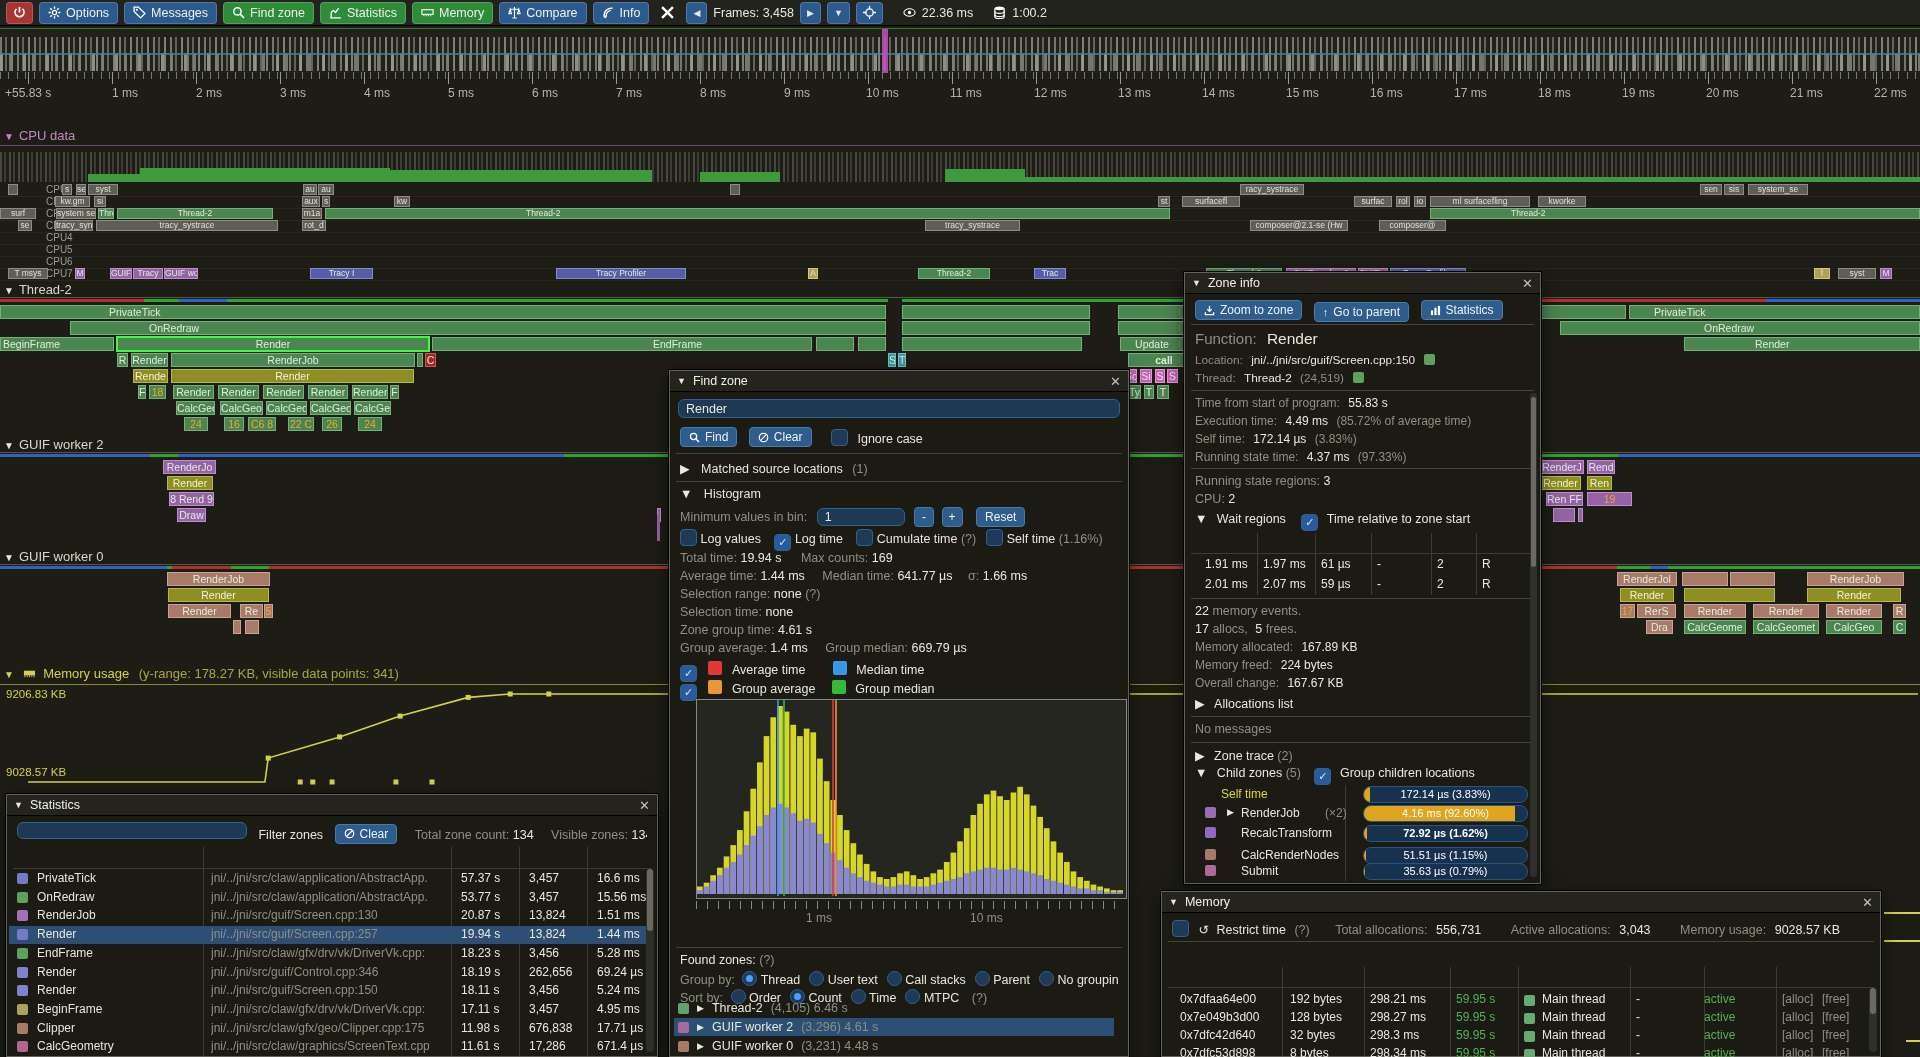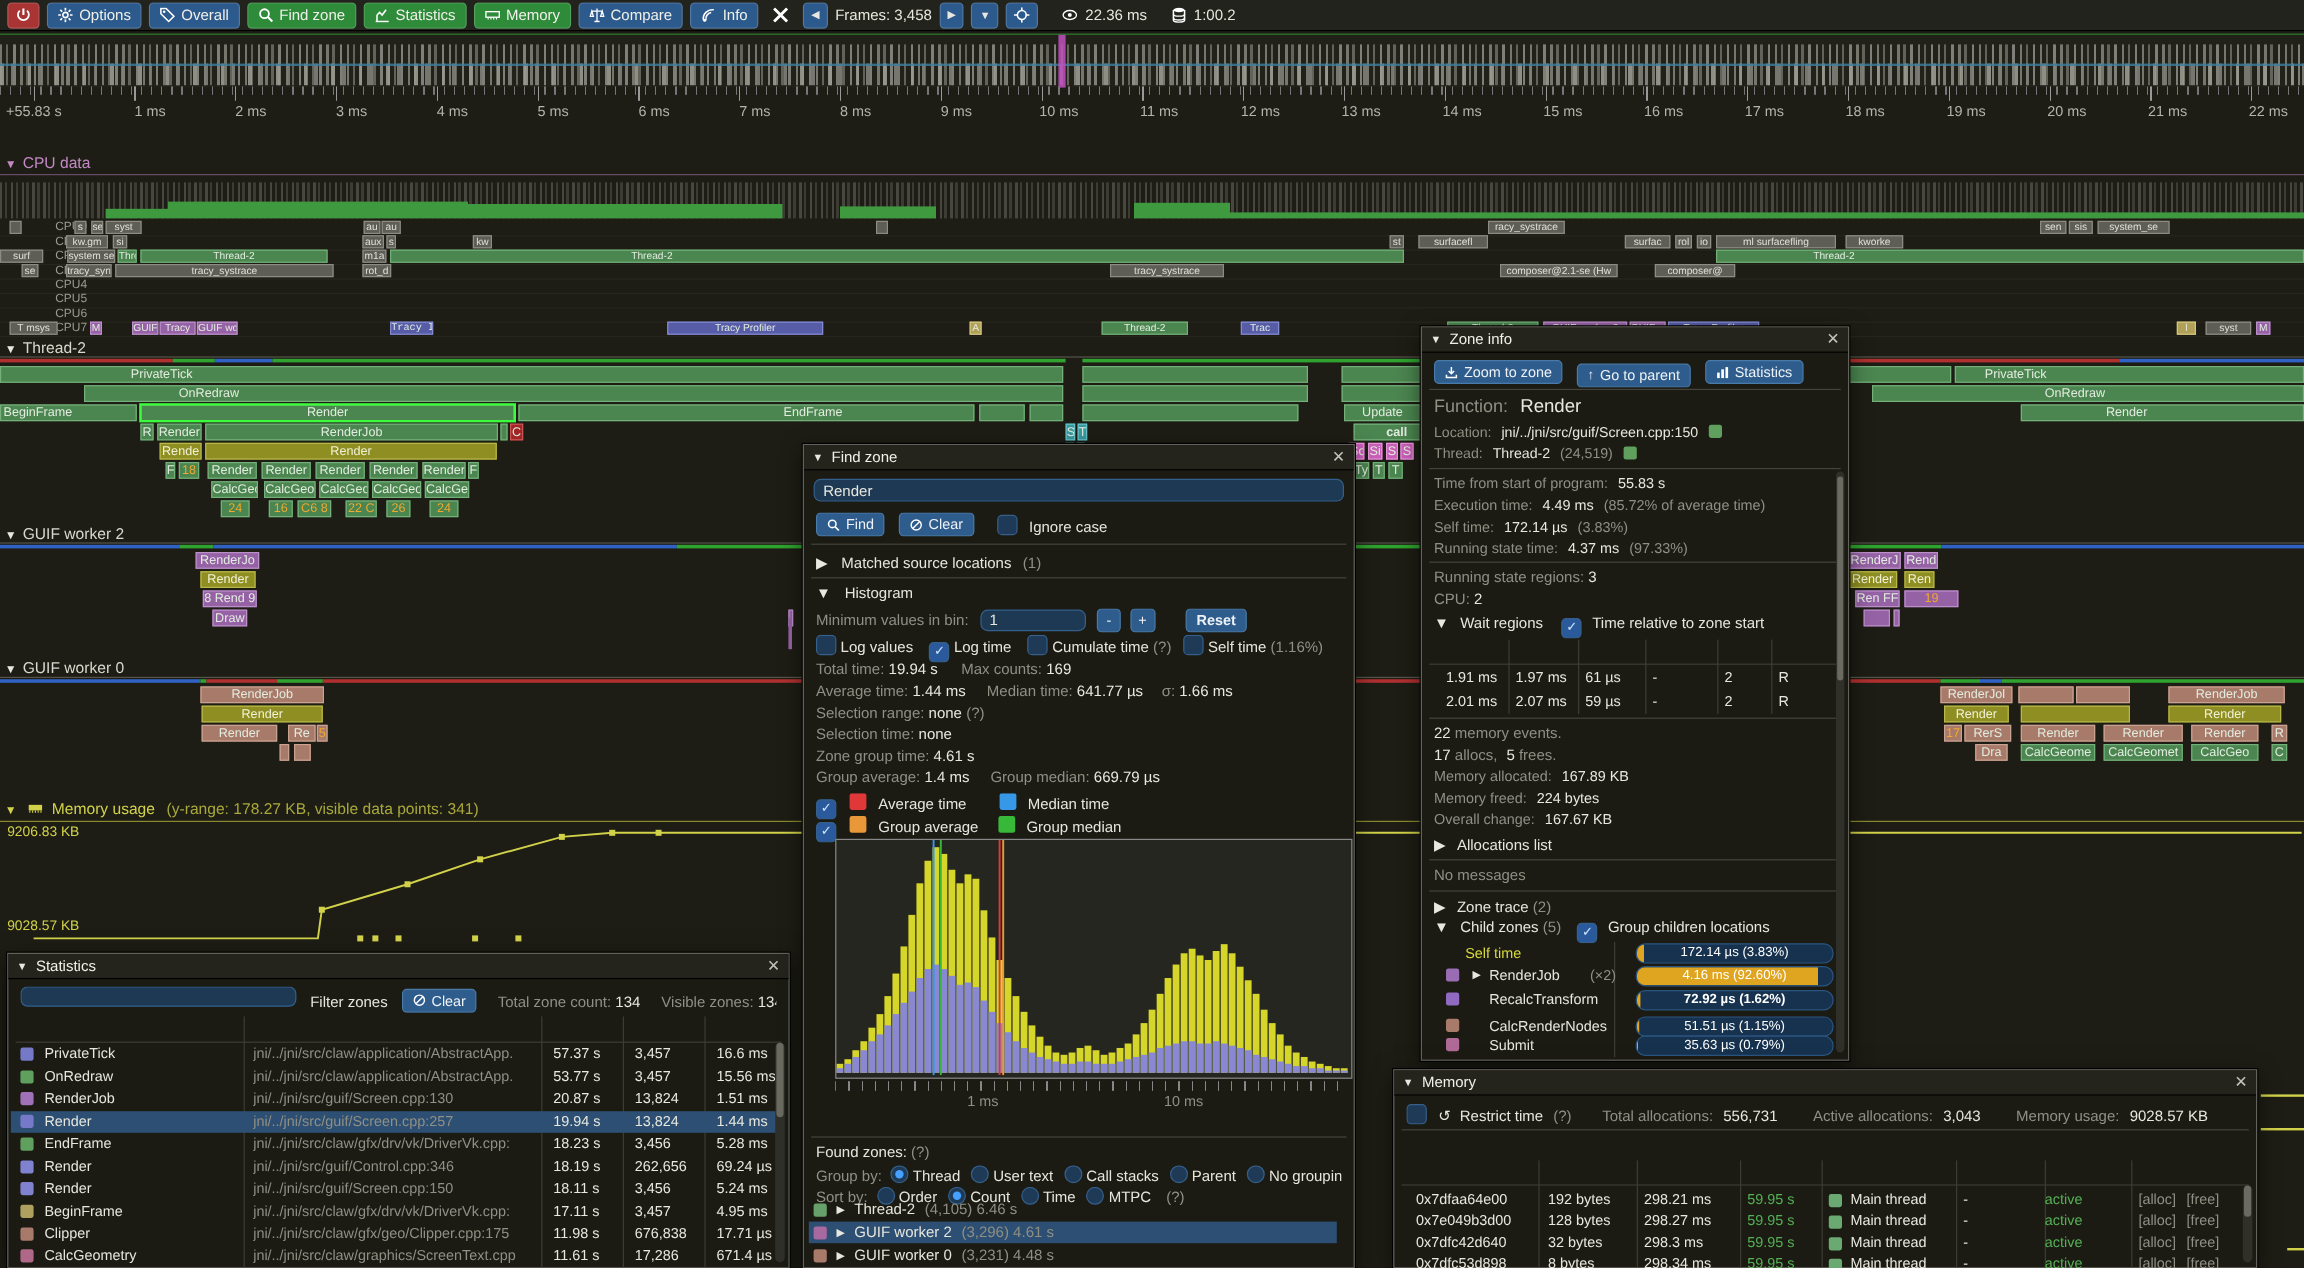--- a/index.html
+++ b/index.html
@@ -131,21 +131,21 @@
           </span>
           <span>Options</span>
         </span>
         <span class="tbtn blue">
           <span class="ticon">
             <svg viewBox="0 0 12 12">
               <path d="M1 1h4l6 6-4 4-6-6z" fill="none" stroke="#fff" stroke-width="1.2"></path>
               <circle cx="3.5" cy="3.5" r="1" fill="#fff"></circle>
             </svg>
           </span>
-          <span>Overall</span>
+          <span>Messages</span>
         </span>
         <span class="tbtn green">
           <span class="ticon">
             <svg viewBox="0 0 12 12">
               <circle cx="5" cy="5" r="3.4" stroke="#fff" fill="none" stroke-width="1.4"></circle>
               <path d="M7.6 7.6 11 11" stroke="#fff" stroke-width="1.6"></path>
             </svg>
           </span>
           <span>Find zone</span>
         </span>
@@ -310,21 +310,21 @@
       <div class="cpu-row" style="top: 256px;">
         <span class="cpu-name">CPU6</span>
       </div>
       <div class="cpu-row" style="top: 268px;">
         <span class="cpu-name">CPU7</span>
         <div class="zone zc-gray" style="left: 8px; width: 40px;"><span>T msys</span></div>
         <div class="zone zc-purple" style="left: 75px; width: 10px;"><span>M</span></div>
         <div class="zone zc-purple" style="left: 110px; width: 22px;"><span>GUIF</span></div>
         <div class="zone zc-purple" style="left: 133px; width: 30px;"><span>Tracy</span></div>
         <div class="zone zc-purple" style="left: 164px; width: 34px;"><span>GUIF worl</span></div>
-        <div class="zone zc-blue" style="left: 325px; width: 36px; font-family: Liberation Mono, monospace;"><span>Tracy I</span></div>
+        <div class="zone zc-blue" style="left: 310px; width: 63px;"><span>Tracy I</span></div>
         <div class="zone zc-blue" style="left: 556px; width: 130px;"><span>Tracy Profiler</span></div>
         <div class="zone zc-tan" style="left: 808px; width: 10px;"><span>A</span></div>
         <div class="zone zc-green" style="left: 918px; width: 72px;"><span>Thread-2</span></div>
         <div class="zone zc-blue" style="left: 1034px; width: 32px;"><span>Trac</span></div>
         <div class="zone zc-green" style="left: 1206px; width: 76px;"><span>Thread-2</span></div>
         <div class="zone zc-purple" style="left: 1286px; width: 70px;"><span>GUIF worker 2</span></div>
         <div class="zone zc-purple" style="left: 1358px; width: 30px;"><span>GUIF w</span></div>
         <div class="zone zc-blue" style="left: 1390px; width: 76px;"><span>Tracy Profiler</span></div>
         <div class="zone zc-tan" style="left: 1814px; width: 16px;"><span>l</span></div>
         <div class="zone zc-gray" style="left: 1838px; width: 38px;"><span>syst</span></div>
@@ -699,21 +699,21 @@
     <div class="hr" style="top:110px;"></div>
     <div class="ln" style="top:116px;">
       <span class="tri">▼</span>
       <span style="margin-left:8px;">Histogram</span>
     </div>
     <div class="ln" style="top:136px;">
       <span class="dim">Minimum values in bin:</span>
       <span class="input" style="width:88px;margin-left:6px;">1</span>
       <span class="btn" style="margin-left:6px;padding:1px 7px;">-</span>
       <span class="btn" style="margin-left:4px;padding:1px 6px;">+</span>
-      <span class="btn" style="margin-left:22px;font-weight:bold;">Reset</span>
+      <span class="btn" style="margin-left:10px;">Reset</span>
     </div>
     <div class="ln" style="top:158px;" id="fz-checks">
       
     <span style="margin-right:10px;"><span class="check"></span> <span>Log values</span> <span class="dim"></span></span><span style="margin-right:10px;"><span class="check on"></span> <span>Log time</span> <span class="dim"></span></span><span style="margin-right:10px;"><span class="check"></span> <span>Cumulate time</span> <span class="dim">(?)</span></span><span style="margin-right:10px;"><span class="check"></span> <span>Self time</span> <span class="dim">(1.16%)</span></span></div>
     <div class="ln" style="top:180px;">
       <span class="dim">Total time:</span> <span class="val">19.94 s</span>
       <span class="dim" style="margin-left:16px;">Max counts:</span> <span class="val">169</span>
     </div>
     <div class="ln" style="top:198px;">
       <span class="dim">Average time:</span> <span class="val">1.44 ms</span>

